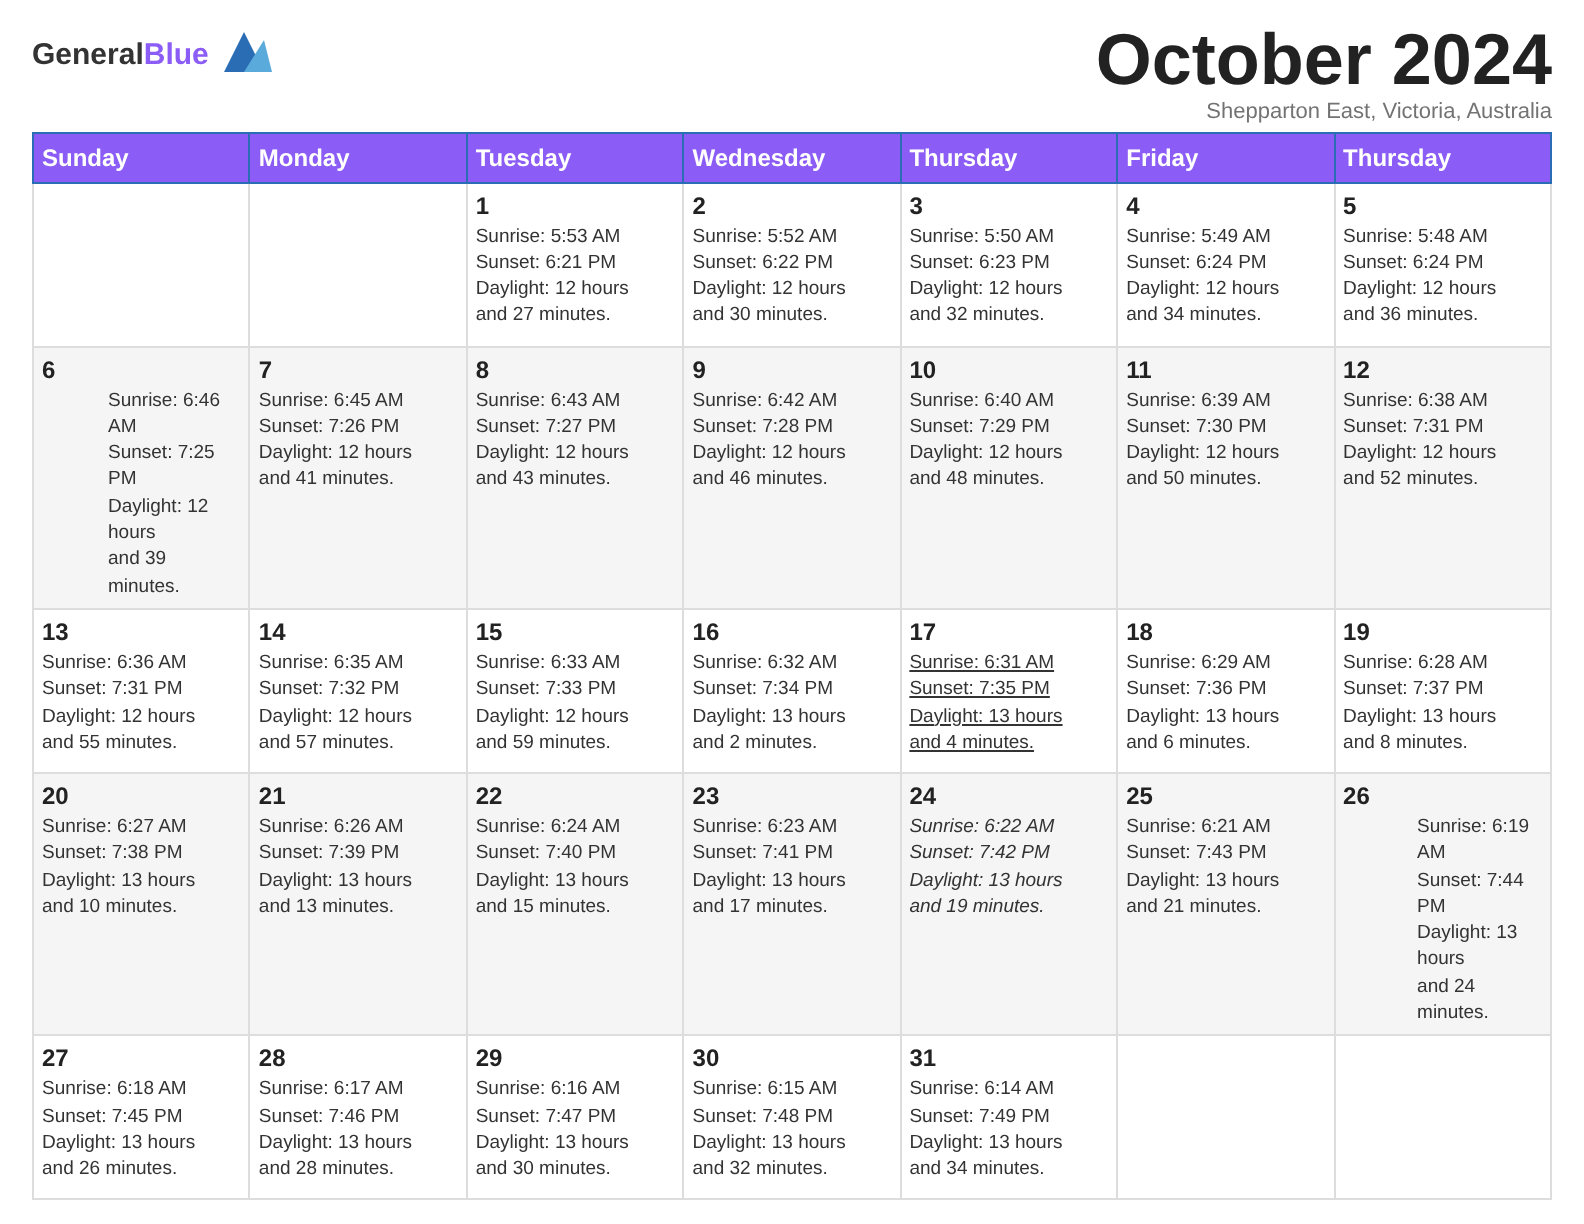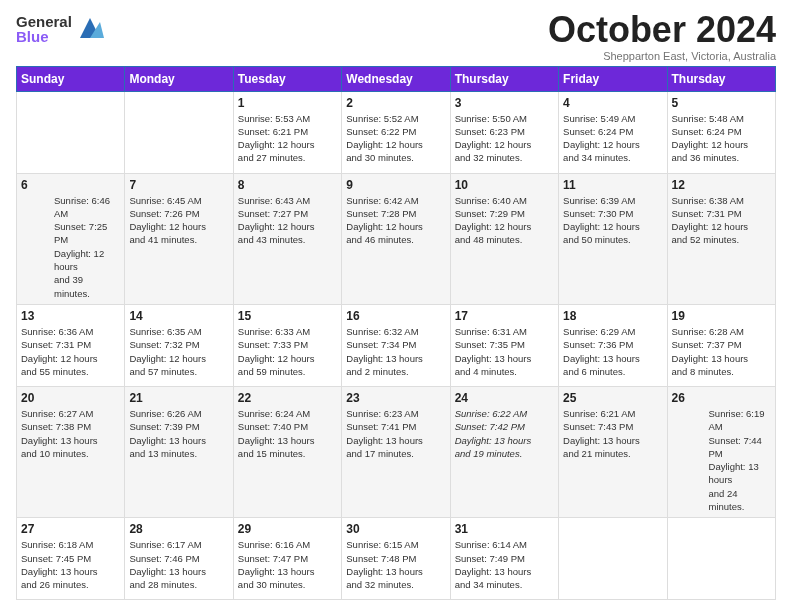--- a/index.html
+++ b/index.html
@@ -22,21 +22,21 @@
       justify-content: space-between;
       margin-bottom: 4px;
     }
     .logo {
       display: flex;
       align-items: center;
       margin-top: 4px;
     }
     .logo-text {
       display: flex;
-      flex-direction: column;
+      flex-direction: row;
       line-height: 1;
     }
     .logo-general {
       font-size: 15px;
       font-weight: bold;
       color: #333;
     }
     .logo-blue {
       font-size: 15px;
       font-weight: bold;
@@ -60,21 +60,21 @@
     .title-location {
       font-size: 11px;
       color: #737373;
     }
     table {
       width: 100%;
       border-collapse: collapse;
       table-layout: fixed;
     }
     thead tr th {
-      background-color: #6d28d9;
+      background-color: #8b5cf6;
       color: #fff;
       font-size: 12px;
       font-weight: bold;
       padding: 5px 4px;
       text-align: left;
       border: 1px solid #2a6db5;
     }
     tbody tr td {
       vertical-align: top;
       font-size: 10px;
@@ -251,21 +251,21 @@
           </td>
           <td>
             <span class="day-number">16</span>
             <div class="day-info" style="white-space: pre-line;">Sunrise: 6:32 AM
 Sunset: 7:34 PM
 Daylight: 13 hours
 and 2 minutes.</div>
           </td>
           <td>
             <span class="day-number">17</span>
-            <div class="day-info" style="white-space: pre-line;">Sunrise: 6:31 AM
+            <div class="day-info" style="white-space: pre-line; text-decoration: underline;">Sunrise: 6:31 AM
 Sunset: 7:35 PM
 Daylight: 13 hours
 and 4 minutes.</div>
           </td>
           <td>
             <span class="day-number">18</span>
             <div class="day-info" style="white-space: pre-line;">Sunrise: 6:29 AM
 Sunset: 7:36 PM
 Daylight: 13 hours
 and 6 minutes.</div>

